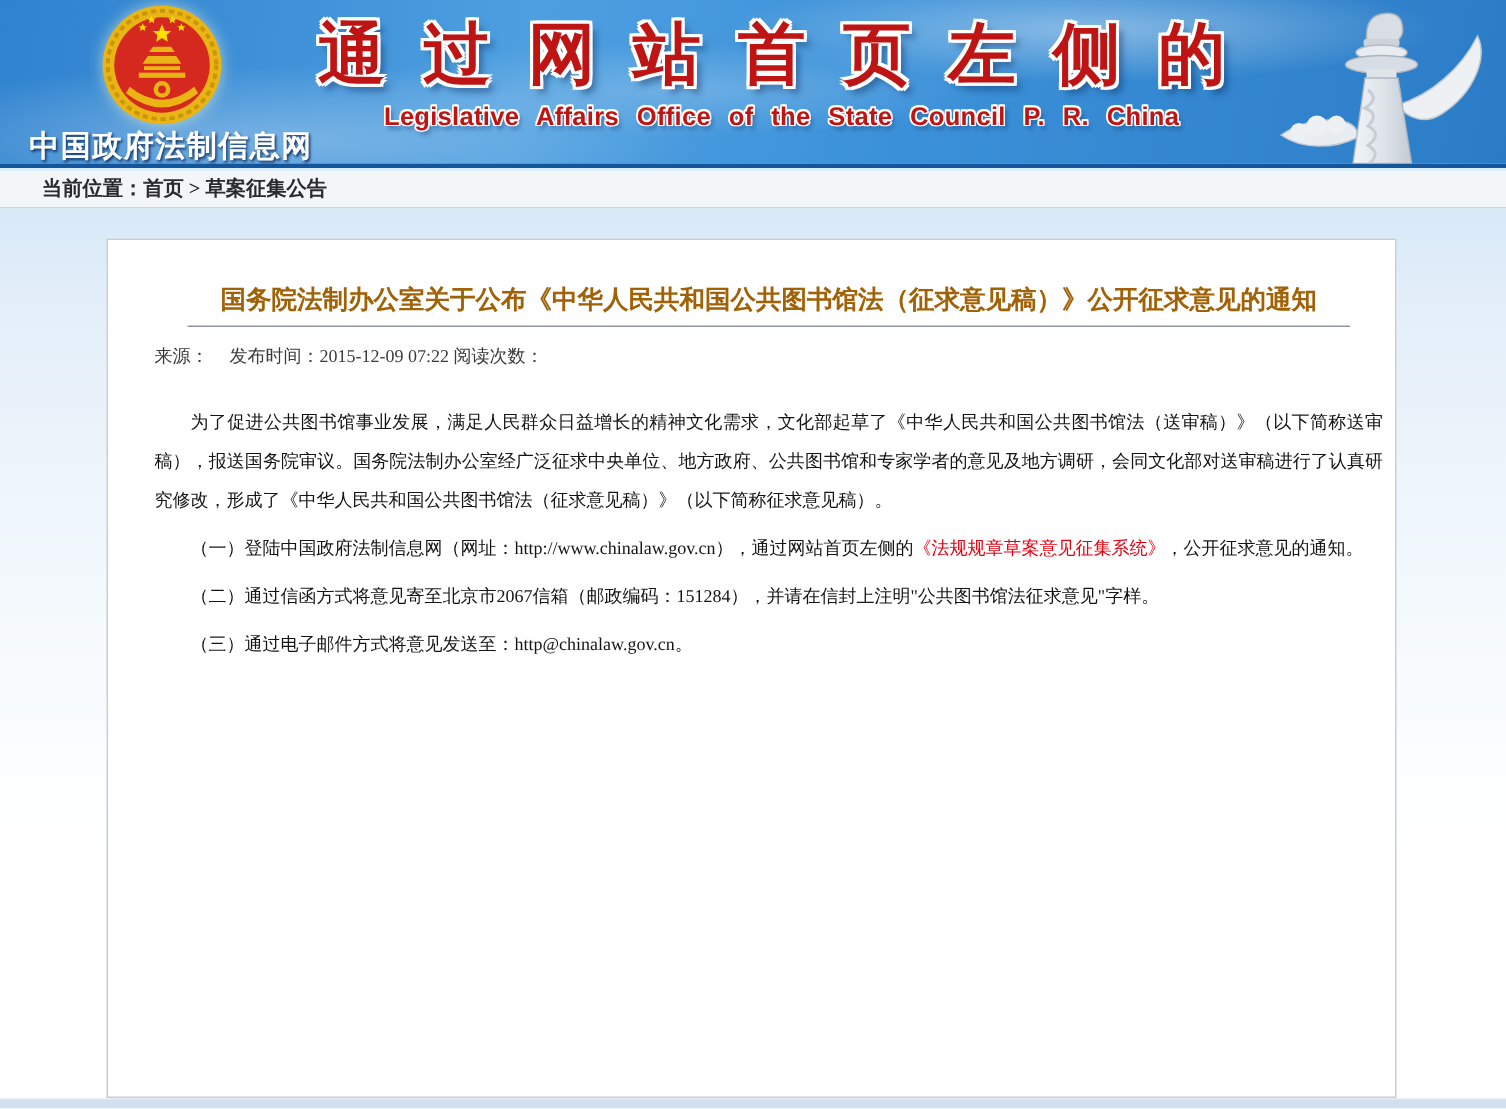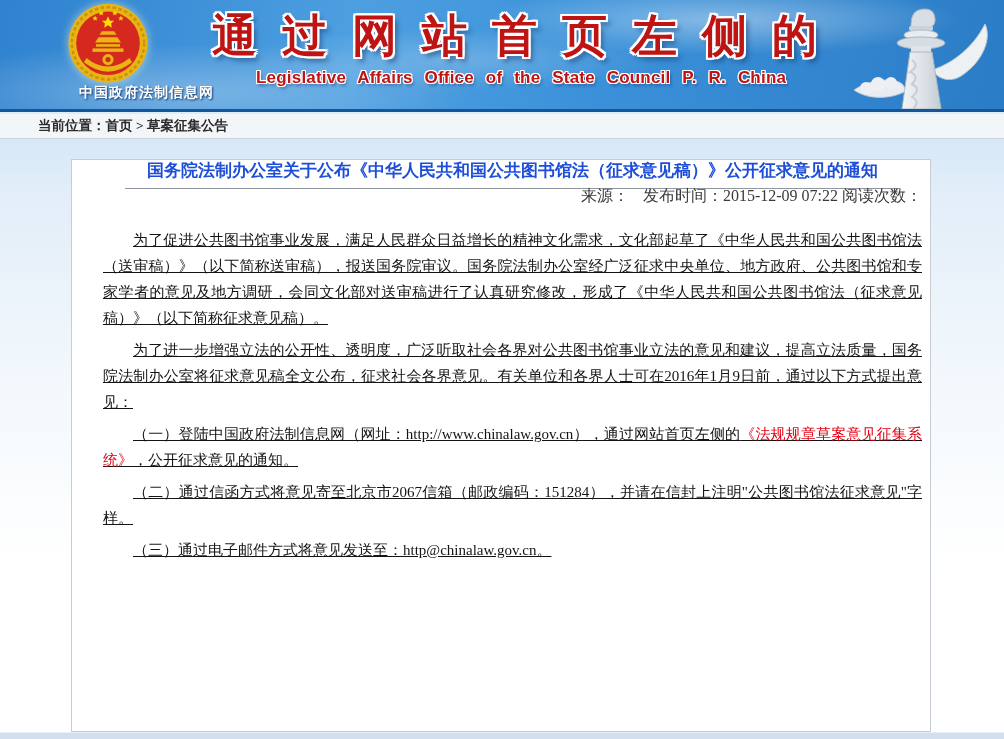--- a/index.html
+++ b/index.html
@@ -12,23 +12,23 @@
     position:relative; width:100%; height:112px;
     background:
       radial-gradient(ellipse 340px 50px at 72% 18%, rgba(255,255,255,.40), rgba(255,255,255,0) 70%),
       radial-gradient(ellipse 420px 70px at 18% 85%, rgba(255,255,255,.30), rgba(255,255,255,0) 70%),
       radial-gradient(ellipse 300px 45px at 45% 55%, rgba(255,255,255,.22), rgba(255,255,255,0) 70%),
       linear-gradient(100deg, #2e82cf 0%, #4d9fe0 35%, #3b91d9 60%, #2b7cc6 100%);
     border-bottom:3px solid #14569c;
   }
   .emblem{ position:absolute; left:62px; top:2px; width:92px; height:86px;
            filter:drop-shadow(0 0 5px rgba(255,255,210,.55)); }
-  .site-name{ position:absolute; left:14px; top:84px; width:200px; text-align:right;
+  .site-name{ position:absolute; left:14px; top:84px; width:200px; text-align:center;
               font-family:"Liberation Sans","DejaVu Sans",sans-serif;
-              font-weight:bold; font-size:14px; color:#ffffff; letter-spacing:1px;
+              font-weight:bold; font-size:20px; color:#ffffff; letter-spacing:1px;
               text-shadow:1px 1px 2px rgba(0,30,80,.85); }
   .htitles{ position:absolute; left:212px; top:8px; width:560px; }
   .title-cn{
     font-family:"Liberation Sans","DejaVu Sans",sans-serif;
     font-size:45px; font-weight:bold; color:#be1414; letter-spacing:25px;
     white-space:nowrap; line-height:56px;
     text-shadow:-2px 0 #fff,2px 0 #fff,0 -2px #fff,0 2px #fff,
                 -2px -2px #fff,2px -2px #fff,-2px 2px #fff,2px 2px #fff,
                 4px 5px 5px rgba(10,40,90,.5);
   }
@@ -39,44 +39,44 @@
     text-shadow:-1px 0 #fff,1px 0 #fff,0 -1px #fff,0 1px #fff,
                 -1px -1px #fff,1px -1px #fff,-1px 1px #fff,1px 1px #fff,
                 2px 3px 3px rgba(10,40,90,.45);
     padding-left:44px;
   }
   .huabiao{ position:absolute; right:0; top:0; }
 
   
   .breadcrumb{
     height:27px; background:#f3f6f8; border-top:2px solid #d9edfb;
-    border-bottom:1px solid #ccd5dd; line-height:24px; padding-left:38px;
+    border-bottom:1px solid #ccd5dd; line-height:24px; padding-left:28px;
     font-size:13.5px; font-weight:bold; color:#2b2b2b;
   }
   .breadcrumb a{ color:#2b2b2b; text-decoration:none; cursor:pointer; }
 
   
   .main-area{
     height:593px;
     background:linear-gradient(180deg,#d7e8f7 0%,#e3eef9 10%,#f2f8fc 40%,#ffffff 72%,#ffffff 100%);
   }
   .content-box{
     width:860px; margin-left:71px; position:relative; top:20px; height:573px;
     background:#ffffff; border:1px solid #c6cdd4;
     padding:0 8px 0 31px;
   }
   .article-title{
-    text-align:center; font-size:17px; font-weight:bold;
-    color:#1d4ed8; line-height:22px;
+    padding-top:29px; text-align:center; font-size:17px; font-weight:bold;
+    color:#a16207; line-height:22px;
   }
   .divider{ border:none; border-top:1px solid #8f969d; margin:6px 22px 0 22px; }
-  .article-meta{ margin-top:0; text-align:right; font-size:16px; color:#3a3a3a; line-height:14px; }
+  .article-meta{ margin-top:12px; text-align:left; font-size:12px; color:#3a3a3a; line-height:14px; }
   .article-meta .gap{ display:inline-block; width:14px; }
-  .body-text p{ font-size:15px; line-height:26px; color:#141414;
-                text-align:justify; text-indent:2em; margin-top:6px;text-decoration:underline; }
+  .body-text p{ font-size:12px; line-height:26px; color:#141414;
+                text-align:justify; text-indent:2em; margin-top:6px; }
   .body-text p.first{ margin-top:24px; }
   .red-link{ color:#e60012; text-decoration:none; cursor:pointer; }
 
   
   .bottom-band{ height:7px; background:#d2dfef; border-top:1px solid #e7eef6; }
 </style>
 </head>
 <body>
 
 <div class="page">
@@ -142,21 +142,20 @@
 
   <main class="main-area">
     <article class="content-box">
       <h1 class="article-title">国务院法制办公室关于公布《中华人民共和国公共图书馆法（征求意见稿）》公开征求意见的通知</h1>
       <hr class="divider">
       <div class="article-meta">
         <span>来源：</span><span class="gap"></span><span>发布时间：</span><span>2015-12-09 07:22</span> <span>阅读次数：</span>
       </div>
       <div class="body-text">
         <p class="first">为了促进公共图书馆事业发展，满足人民群众日益增长的精神文化需求，文化部起草了《中华人民共和国公共图书馆法（送审稿）》（以下简称送审稿），报送国务院审议。国务院法制办公室经广泛征求中央单位、地方政府、公共图书馆和专家学者的意见及地方调研，会同文化部对送审稿进行了认真研究修改，形成了《中华人民共和国公共图书馆法（征求意见稿）》（以下简称征求意见稿）。</p>
-        <p>为了进一步增强立法的公开性、透明度，广泛听取社会各界对公共图书馆事业立法的意见和建议，提高立法质量，国务院法制办公室将征求意见稿全文公布，征求社会各界意见。有关单位和各界人士可在2016年1月9日前，通过以下方式提出意见：</p>
         <p><span>（一）登陆中国政府法制信息网（网址：http://www.chinalaw.gov.cn），通过网站首页左侧的</span><a class="red-link">《法规规章草案意见征集系统》</a><span>，公开征求意见的通知。</span></p>
         <p>（二）通过信函方式将意见寄至北京市2067信箱（邮政编码：151284），并请在信封上注明"公共图书馆法征求意见"字样。</p>
         <p>（三）通过电子邮件方式将意见发送至：http@chinalaw.gov.cn。</p>
       </div>
 
     </article>
   </main>
 
   <footer class="bottom-band"></footer>
 </div>

